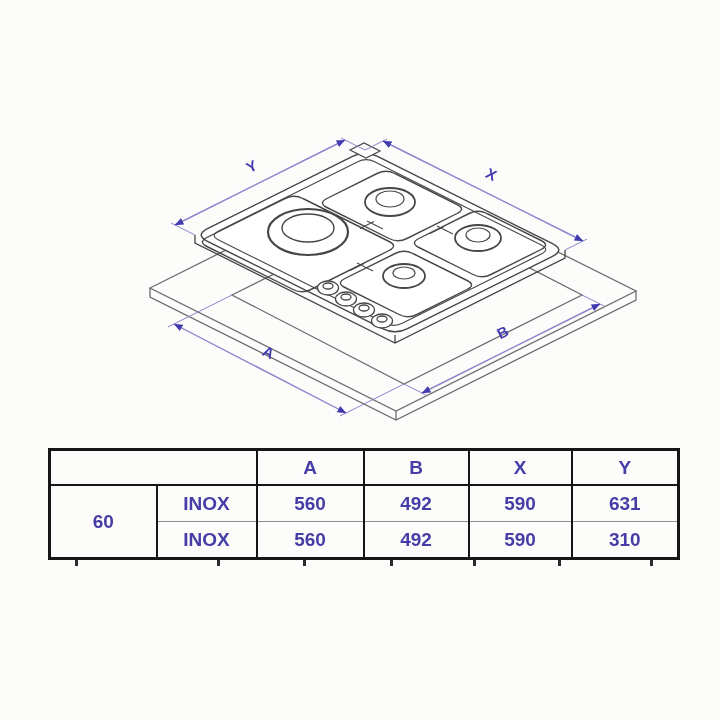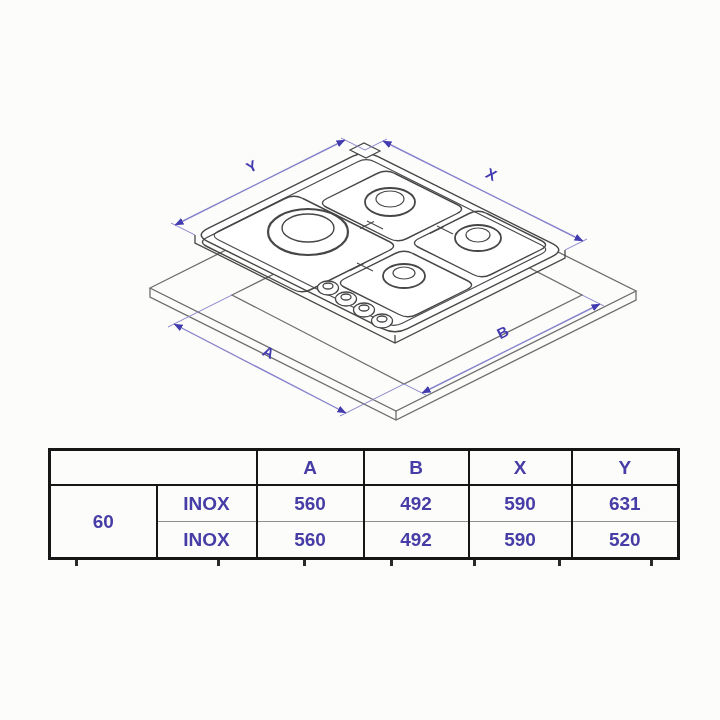--- a/index.html
+++ b/index.html
@@ -155,21 +155,21 @@
         <td>560</td>
         <td>492</td>
         <td>590</td>
         <td>631</td>
       </tr>
       <tr class="row-glass">
         <td>INOX</td>
         <td>560</td>
         <td>492</td>
         <td>590</td>
-        <td>520</td>
+        <td>310</td>
       </tr>
     </tbody>
   </table>
 
   <div>
     <div class="stub" style="left:75px"></div>
     <div class="stub" style="left:217px"></div>
     <div class="stub" style="left:303px"></div>
     <div class="stub" style="left:390px"></div>
     <div class="stub" style="left:473px"></div>

